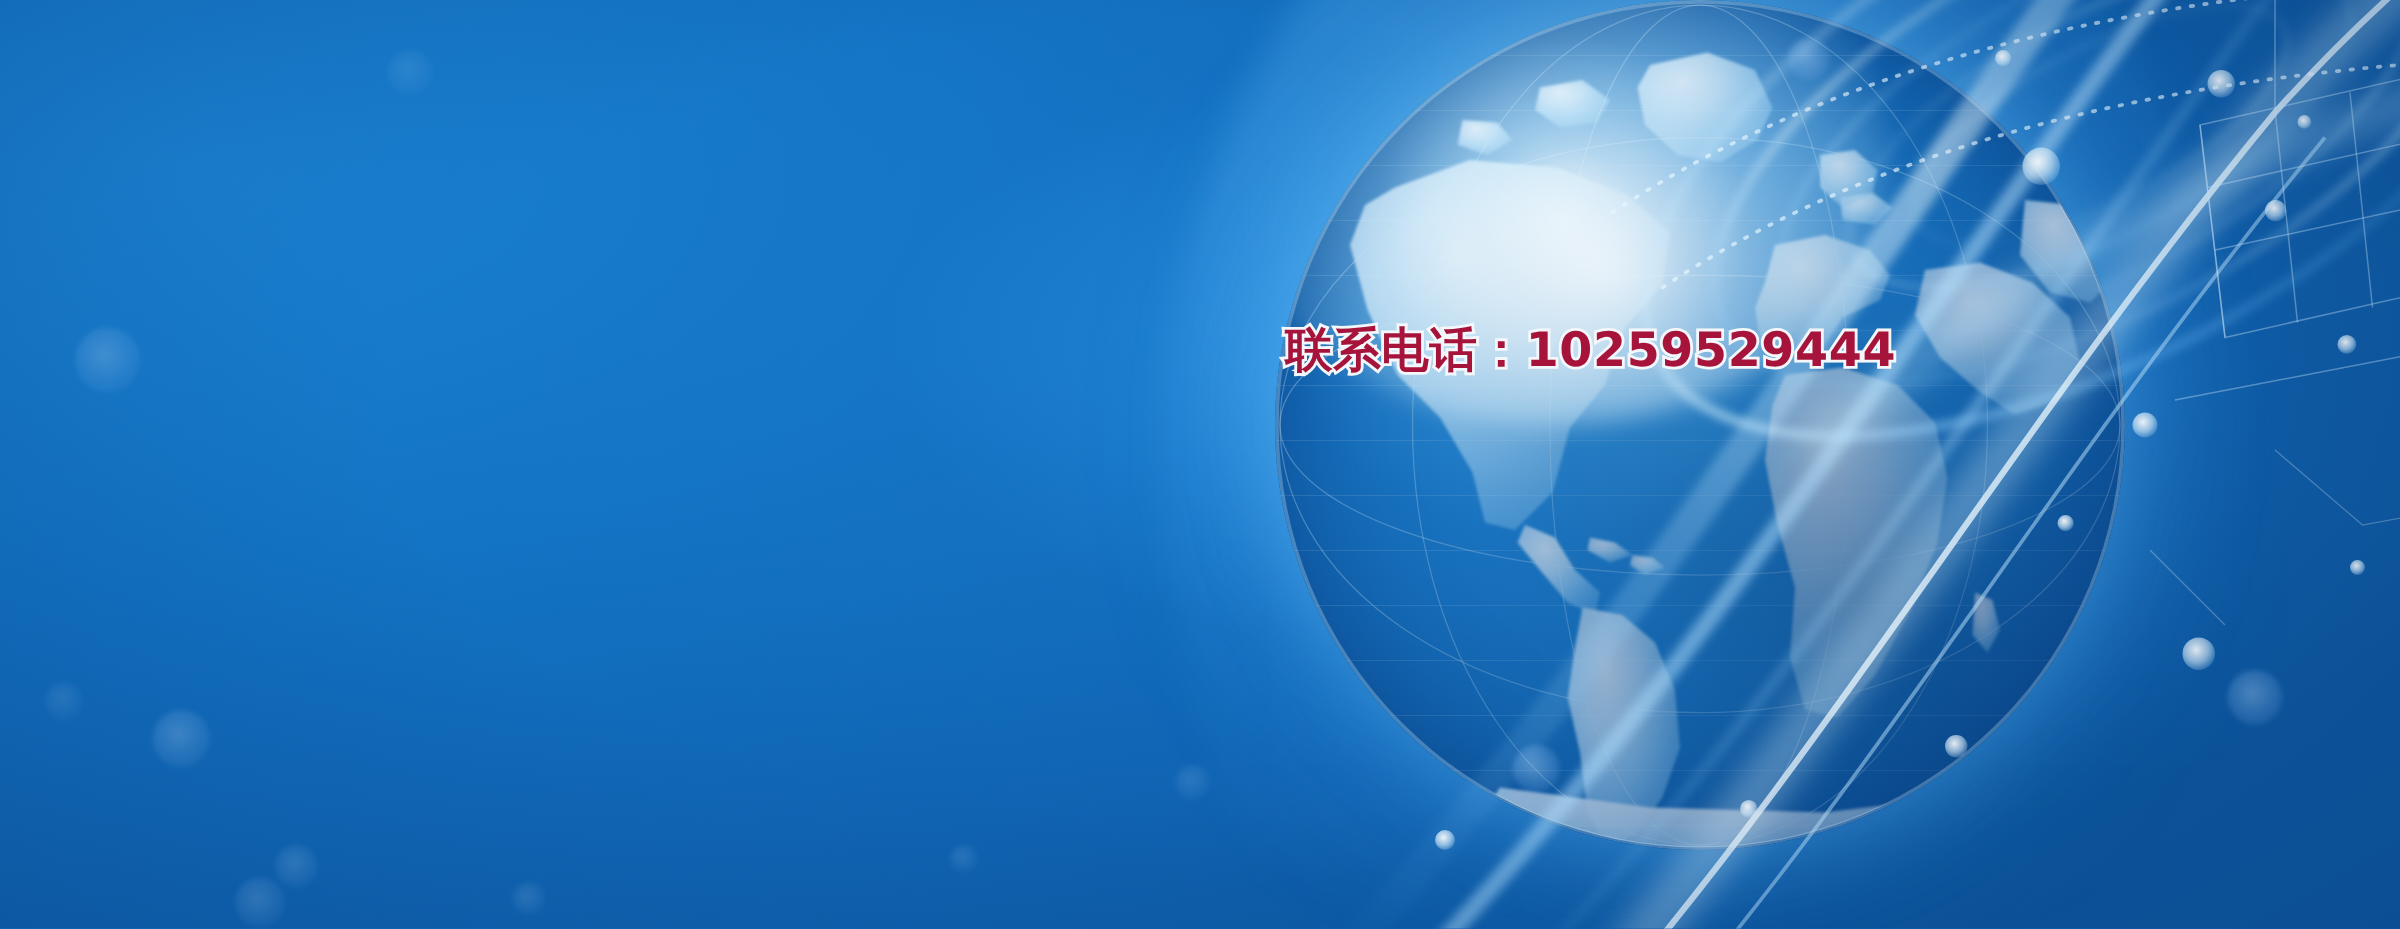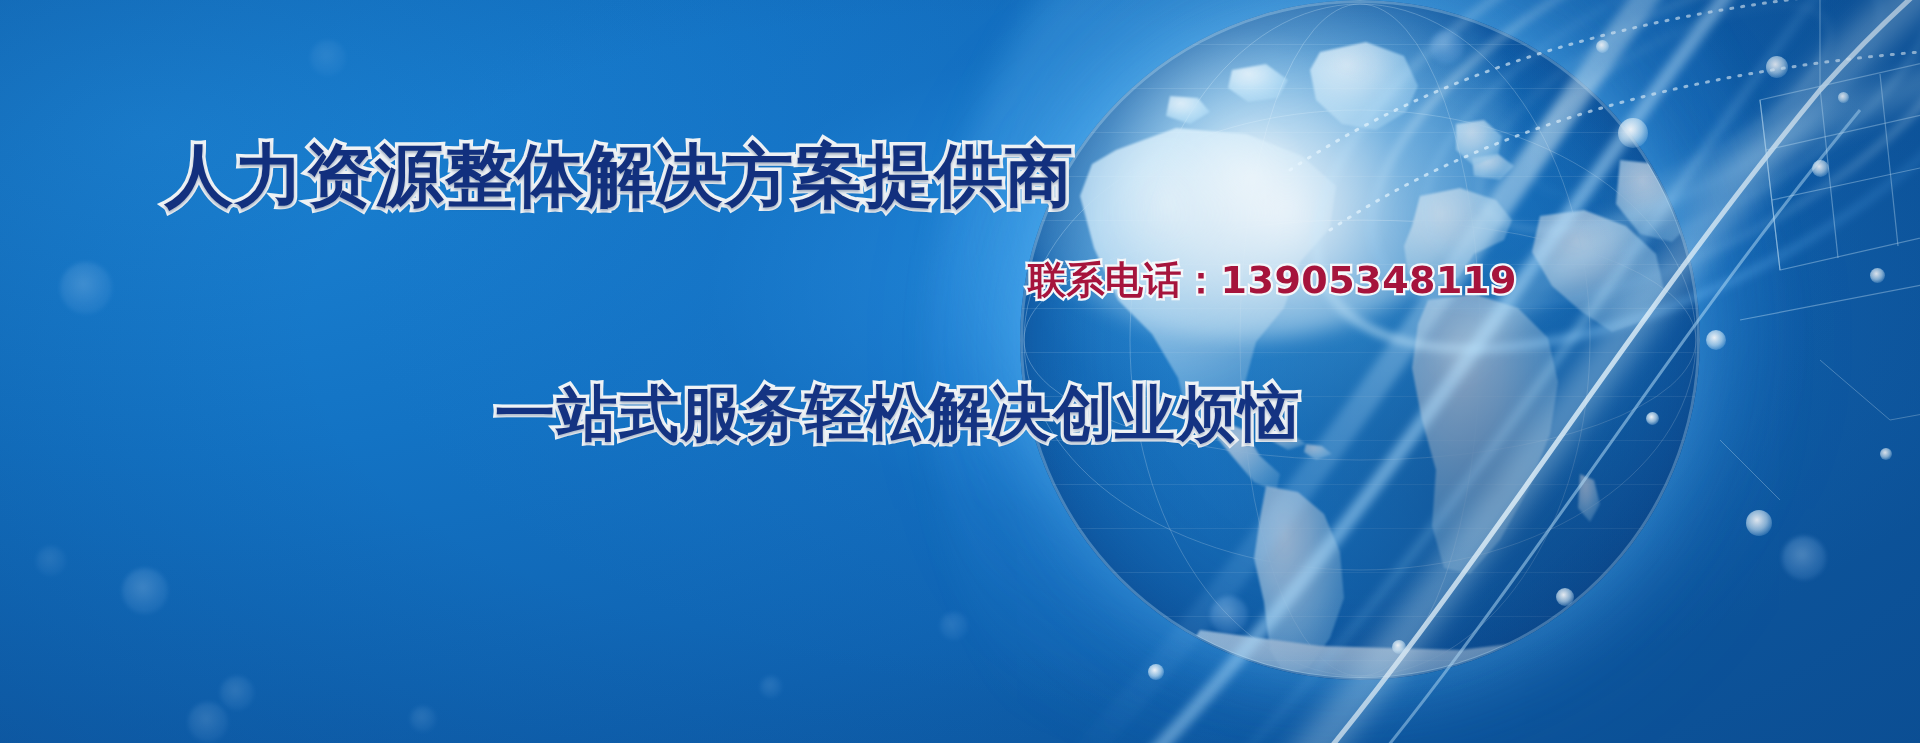--- a/index.html
+++ b/index.html
@@ -325,20 +325,18 @@
     <div class="bokeh soft" style="left:220px;  top:676px;  width:34px; height:34px; opacity:.55;"></div>
     <div class="bokeh soft" style="left:36px;   top:546px;  width:30px; height:30px; opacity:.4;"></div>
     <div class="bokeh soft" style="left:310px;  top:40px;   width:36px; height:36px; opacity:.35;"></div>
     <div class="bokeh soft" style="left:410px;  top:706px;  width:26px; height:26px; opacity:.45;"></div>
     <div class="bokeh soft" style="left:760px;  top:676px;  width:22px; height:22px; opacity:.4;"></div>
     <div class="bokeh soft" style="left:940px;  top:612px;  width:28px; height:28px; opacity:.4;"></div>
   </div>
 
   <div class="bg-vignette"></div>
 
-  <div class="txt" id="headline">人力资源整体解决方案提供商</div>
-
-
-  <div class="txt" id="phone">联系电话：13905348119</div>
-
-  <div class="txt" id="tagline">一站式服务轻松解决创业烦恼</div>
+
+
+  <div class="txt" id="phone">联系电话：10259529444</div>
+
 
 </div>
 
 </body></html>

